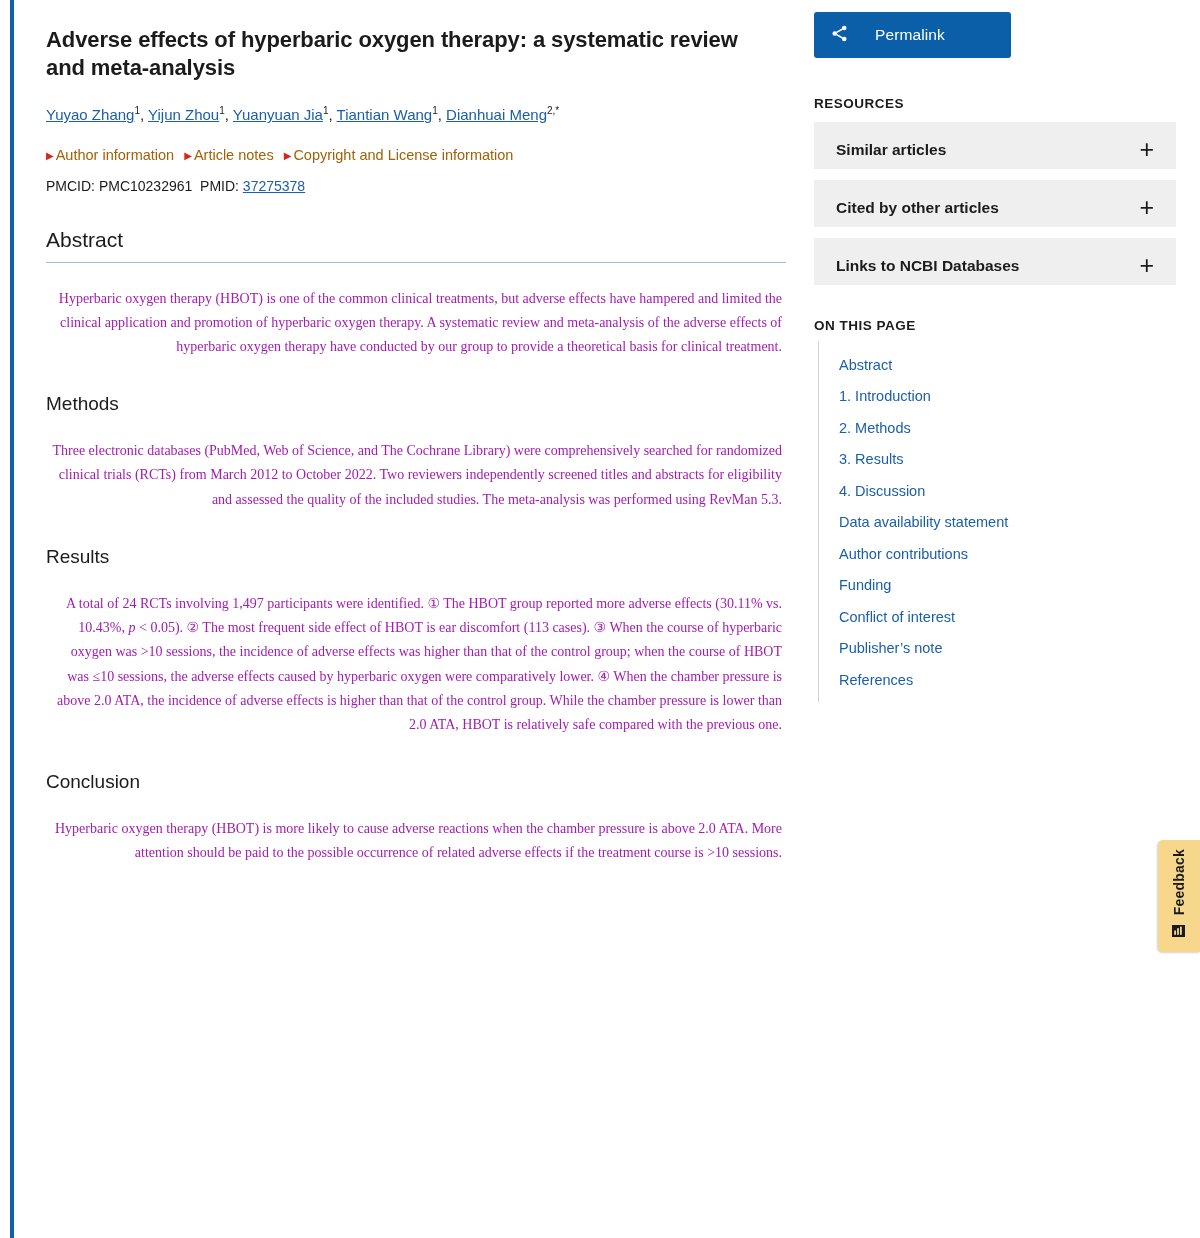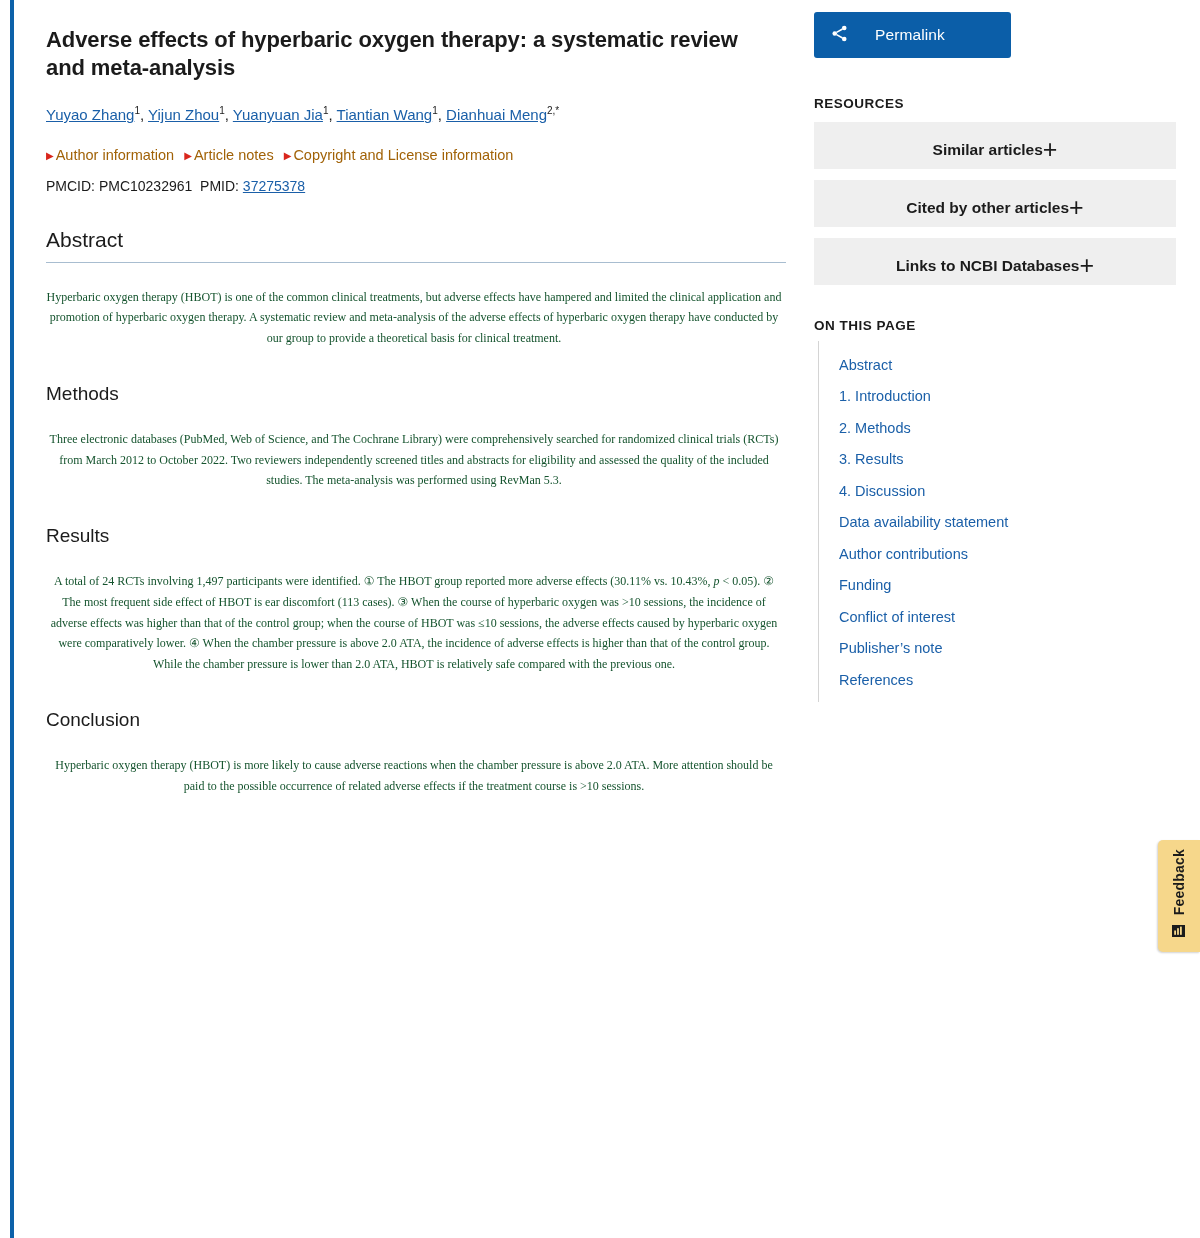--- a/index.html
+++ b/index.html
@@ -120,26 +120,26 @@
 
   .sec-heading {
     font-size: 19px;
     font-weight: normal;
     color: #1b1b1b;
     margin: 34px 0 0 0;
   }
 
   .body-text {
     font-family: "Liberation Serif", serif;
-    font-size: 12px;
+    font-size: 14px;
     line-height: 1.73;
-    color: #14532d;
+    color: #a21caf;
     margin: 24px 0 0 0;
     max-width: 736px;
-    text-align: center;
+    text-align: right;
   }
   .body-text i { font-style: italic; }
 
   
   .permalink-btn {
     display: flex;
     align-items: center;
     gap: 26px;
     width: 197px;
     height: 46px;
@@ -162,21 +162,21 @@
     font-weight: bold;
     letter-spacing: 0.5px;
     color: #1b1b1b;
     margin-top: 38px;
     margin-bottom: 11px;
   }
 
   .res-item {
     display: flex;
     align-items: center;
-    justify-content: center;
+    justify-content: space-between;
     background: #efefef;
     height: 47px;
     padding: 8px 22px 0 22px;
     margin-bottom: 11px;
     cursor: pointer;
   }
   .res-item .res-label {
     font-size: 15.5px;
     font-weight: bold;
     color: #1b1b1b;

